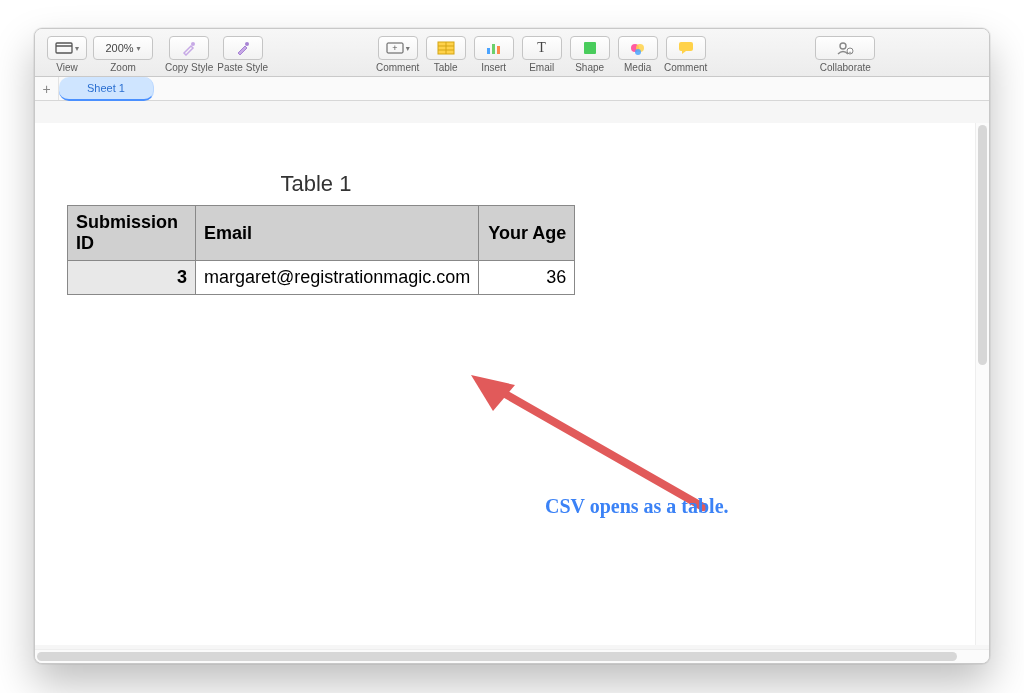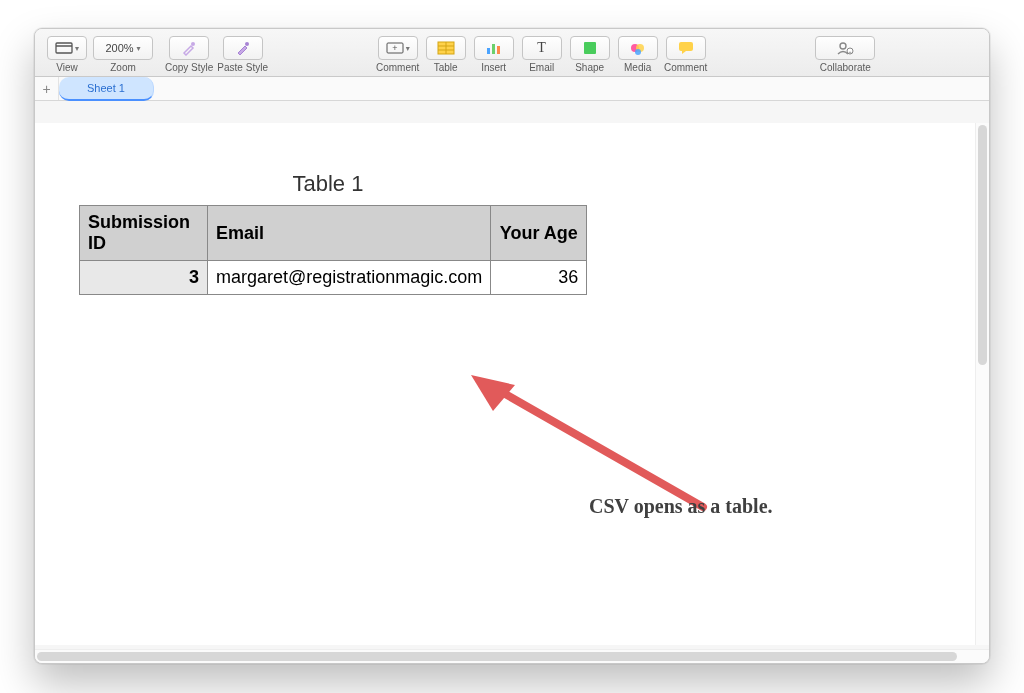--- a/index.html
+++ b/index.html
@@ -79,41 +79,41 @@
   }
   .hscroll {
     position:absolute; left:0; right:0; bottom:0; height:14px;
     background:#fbfbfb; border-top:1px solid #eee;
   }
   .hthumb {
     position:absolute; left:2px; top:2px; bottom:2px; width:920px;
     background:#d7d7d7; border-radius:6px;
   }
   
-  .sheet-wrap { position:absolute; left:32px; top:48px;margin-left:12px; }
+  .sheet-wrap { position:absolute; left:32px; top:48px; }
   .sheet-title { text-align:center; font-size:22px; color:#333; margin-bottom:8px; width:498px; }
   table.sheet { border-collapse:collapse; background:#fff; }
   table.sheet th, table.sheet td {
     border:1px solid #888; padding:6px 8px; font-size:18px;
     font-family:"Helvetica Neue",Helvetica,Arial,sans-serif;
   }
   table.sheet th { background:#d0d0d0; font-weight:bold; text-align:left; }
-  table.sheet th:nth-child(3) { text-align:center; }
+  table.sheet th:nth-child(3) { text-align:right; }
   table.sheet td:nth-child(1) { background:#e8e8e8; font-weight:bold; text-align:right; width:128px;}
   table.sheet td:nth-child(2) { text-align:center; width:266px;}
   table.sheet td:nth-child(3) { text-align:right; width:96px;}
   
   .annotation {
     position:absolute; left:428px; top:244px; width:260px; height:160px;
     pointer-events:none;
   }
   .annot-text {
     position:absolute; left:510px; top:372px;
     font-family: "Comic Sans MS", "Marker Felt", cursive;
-    font-size:20px; color:#404040; font-weight:600;margin-left:44px;
+    font-size:20px; color:#3b82f6; font-weight:600;
   }
 </style>
 </head>
 <body>
 
 <div class="backdrop">
   <div class="window">
 
 
     <div class="toolbar">

